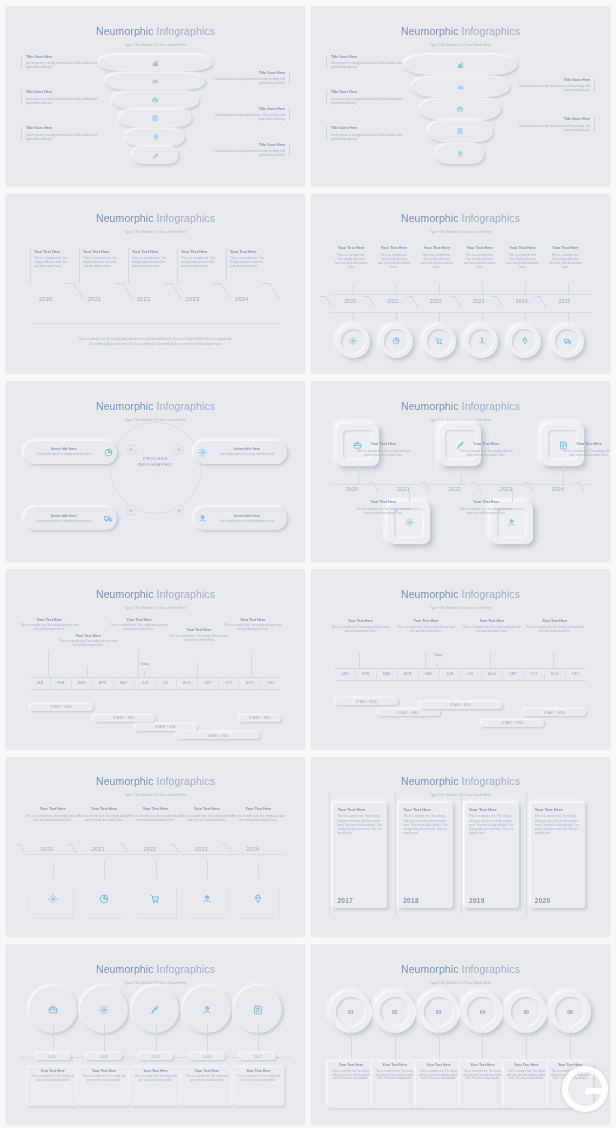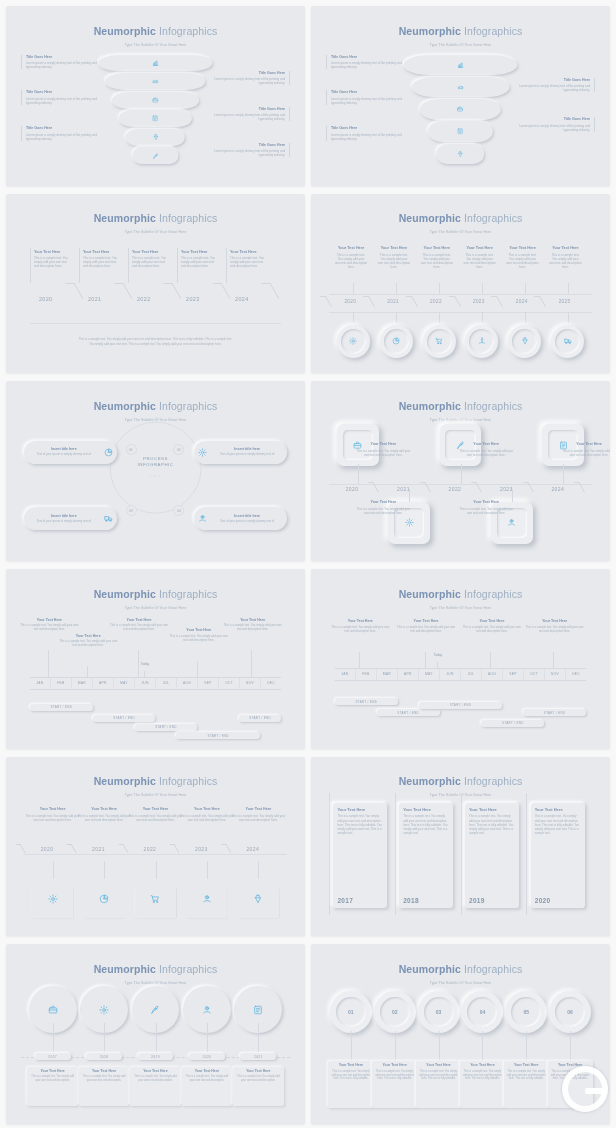--- a/index.html
+++ b/index.html
@@ -27,21 +27,21 @@
   }
   .inner{ position:absolute; inset:0; }
 
   
   .title{
     position:absolute; top:11%; left:0; right:0;
     text-align:center; line-height:1;
     font-size:10.5px; letter-spacing:.1px;
     white-space:nowrap;
   }
-  .title .b{ font-weight:bold; color:#7b93b4; }
+  .title .b{ font-weight:normal; color:#7b93b4; }
   .title .l{ font-weight:normal; color:#9fb0c4; }
   .subtitle{
     position:absolute; top:20.5%; left:0; right:0;
     text-align:center;
     font-size:3.4px; color:#a7b3c2; letter-spacing:.15px;
     white-space:nowrap;
   }
 
   
   .np{ background:#e7e9ec;

